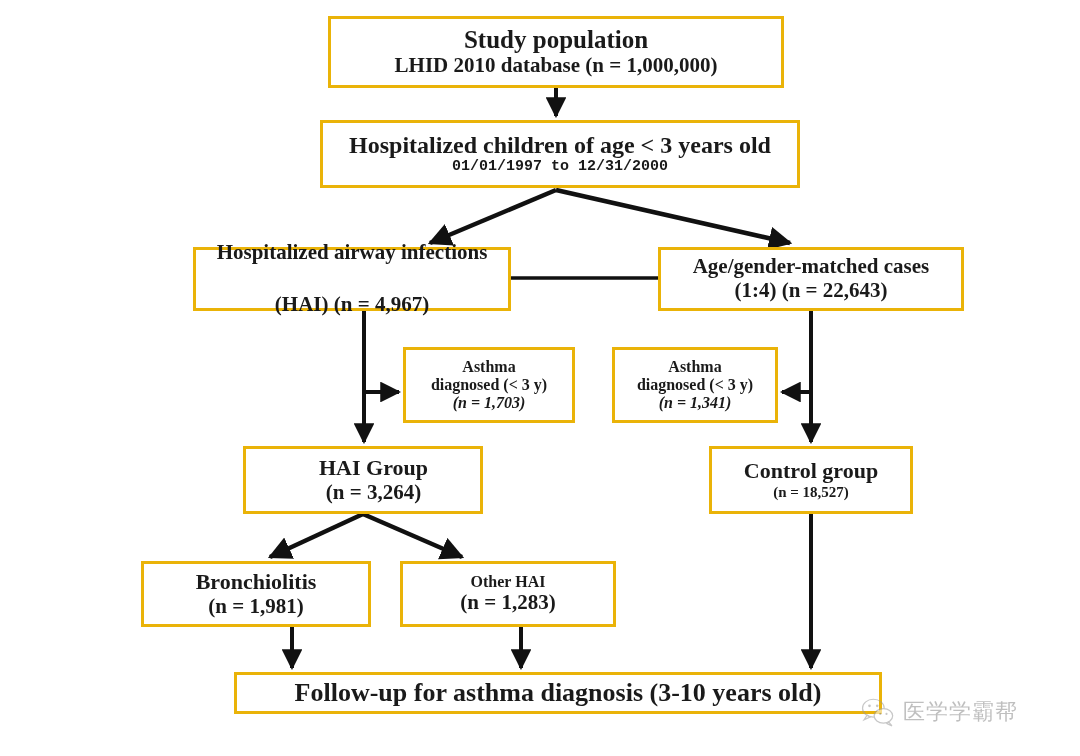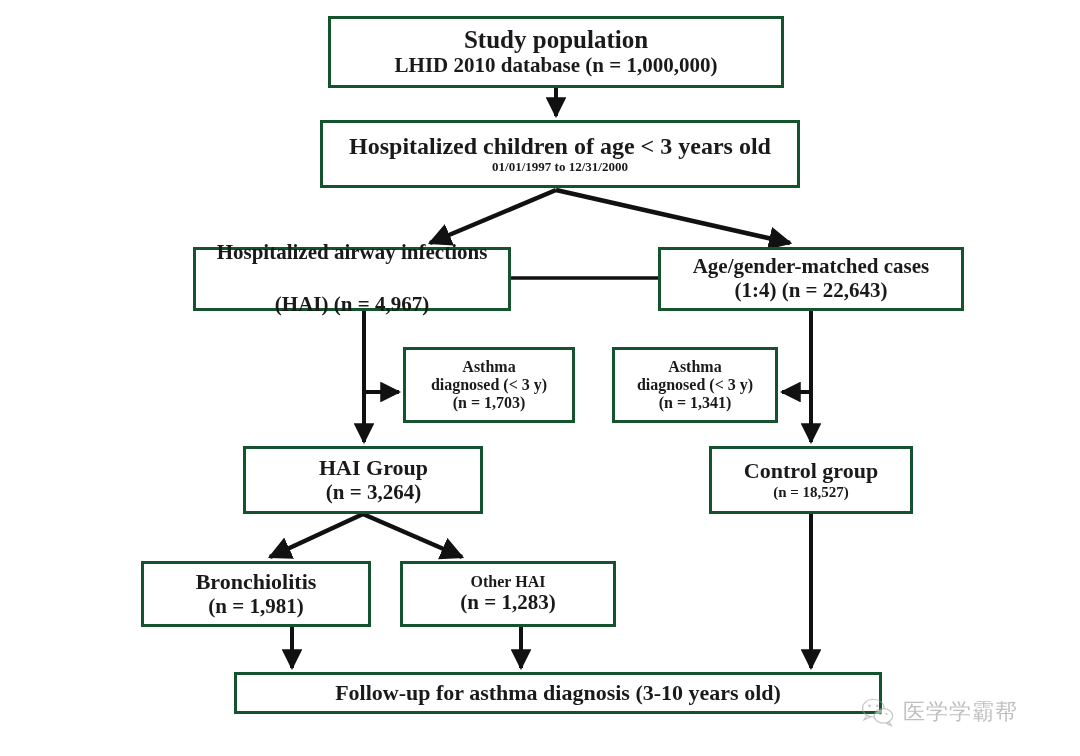--- a/index.html
+++ b/index.html
@@ -18,21 +18,21 @@
   }
   #svg-layer {
     position: absolute;
     left: 0; top: 0;
     width: 1080px;
     height: 756px;
   }
   .node {
     position: absolute;
     box-sizing: border-box;
-    border: 3px solid #14532d;
+    border: 3px solid #eab308;
     background: #ffffff;
     display: flex;
     flex-direction: column;
     align-items: center;
     justify-content: center;
     text-align: center;
     z-index: 3;
   }
   .node .line1 {
     font-weight: bold;
@@ -41,31 +41,32 @@
   }
   .node .line2 {
     font-weight: bold;
     line-height: 1.12;
     white-space: nowrap;
   }
   .node .line3 {
     font-weight: bold;
     line-height: 1.12;
     white-space: nowrap;
+    font-style: italic;
   }
 
   
   #n-study { left: 328px; top: 16px; width: 456px; height: 72px; }
   #n-study .line1 { font-size: 25px; }
   #n-study .line2 { font-size: 21px; }
 
   
   #n-hosp-children { left: 320px; top: 120px; width: 480px; height: 68px; }
   #n-hosp-children .line1 { font-size: 24px; }
-  #n-hosp-children .line2 { font-size: 13px; }
+  #n-hosp-children .line2 { font-size: 15px; font-family: Liberation Mono, monospace; }
 
   
   #n-hai { left: 193px; top: 247px; width: 318px; height: 64px; }
   #n-hai .line1 { font-size: 21px; }
   #n-hai .line2 { font-size: 21px; margin-top: 28px; }
 
   
   #n-matched { left: 658px; top: 247px; width: 306px; height: 64px; }
   #n-matched .line1 { font-size: 21px; }
   #n-matched .line2 { font-size: 21px; }
@@ -91,21 +92,21 @@
   #n-bronchiolitis { left: 141px; top: 561px; width: 230px; height: 66px; }
   #n-bronchiolitis .line1 { font-size: 22px; }
   #n-bronchiolitis .line2 { font-size: 21px; }
 
   #n-other-hai { left: 400px; top: 561px; width: 216px; height: 66px; }
   #n-other-hai .line1 { font-size: 16px; }
   #n-other-hai .line2 { font-size: 21px; }
 
   
   #n-followup { left: 234px; top: 672px; width: 648px; height: 42px; }
-  #n-followup .line1 { font-size: 22px; }
+  #n-followup .line1 { font-size: 26px; }
 
   
   #watermark {
     position: absolute;
     left: 861px;
     top: 697px;
     display: flex;
     align-items: center;
     gap: 8px;
     opacity: 0.55;

